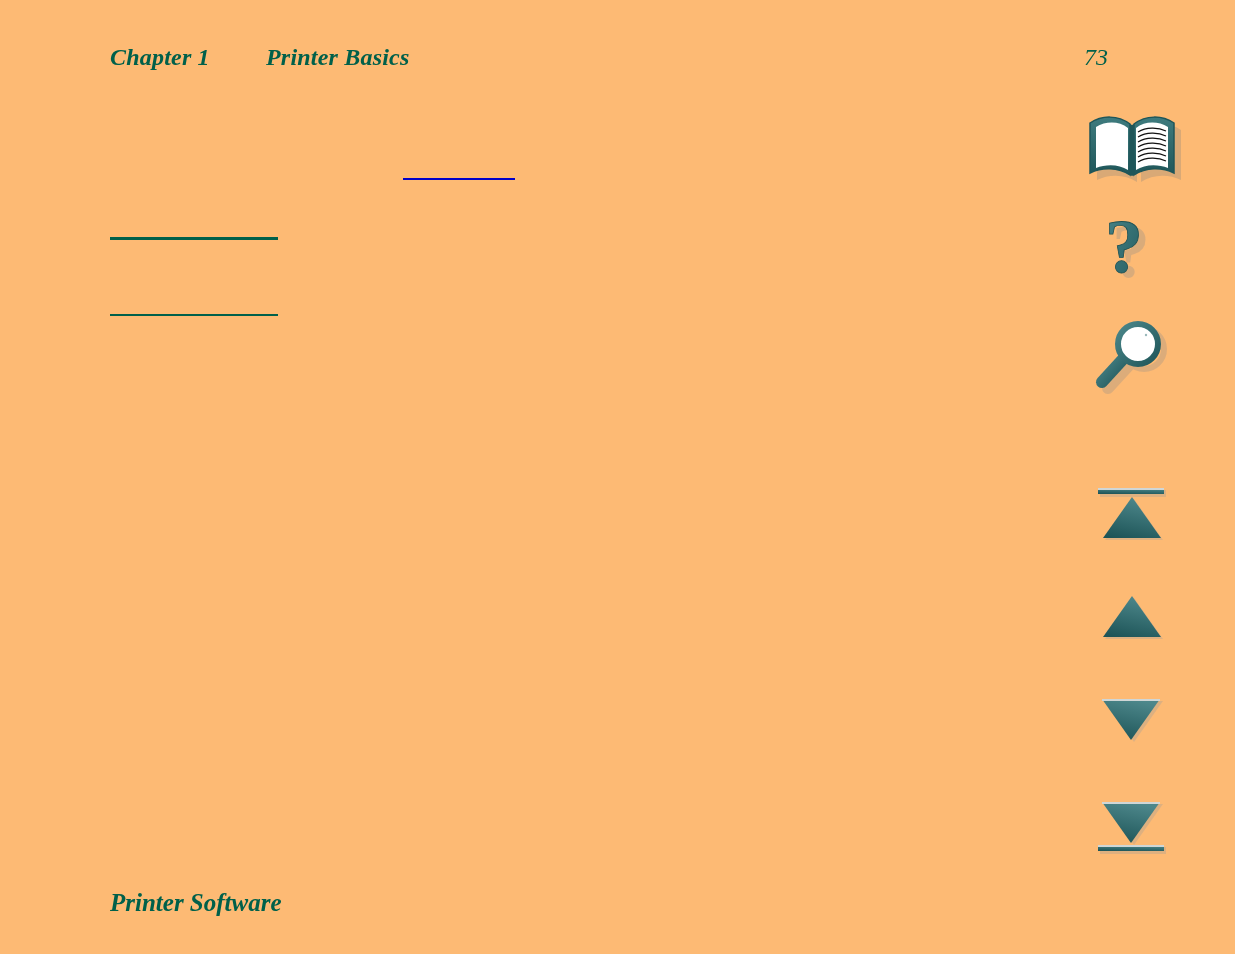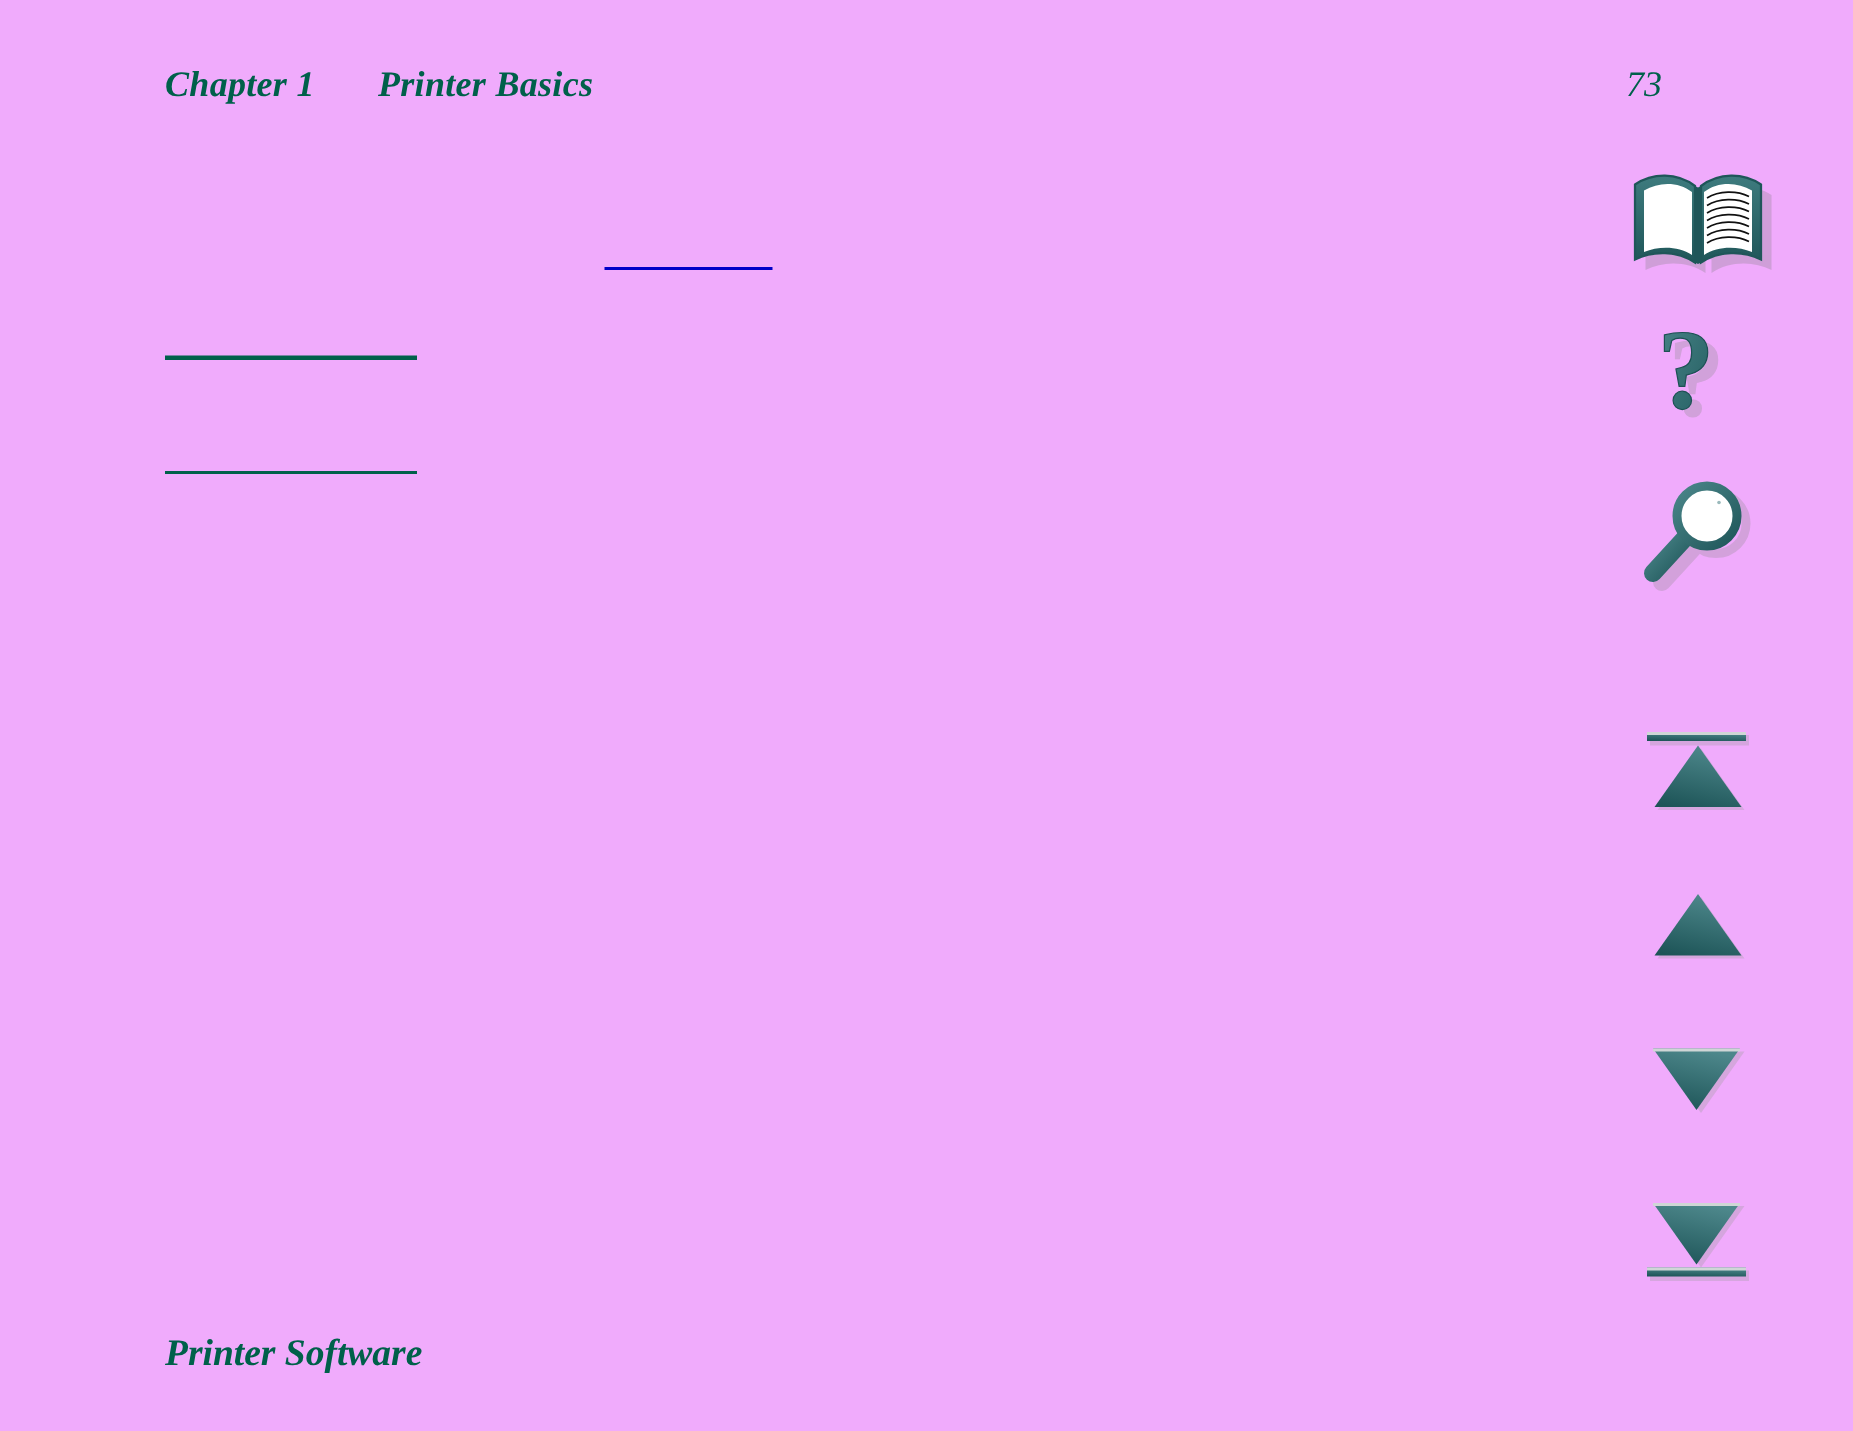--- a/index.html
+++ b/index.html
@@ -13,21 +13,21 @@
     height: 954px;
     position: relative;
     overflow: hidden;
     font-family: "Liberation Serif", "DejaVu Serif", serif;
     -webkit-font-smoothing: antialiased;
   }
 
   .page {
     position: absolute;
     inset: 0;
-    background: #f0abfc;
+    background: #fdba74;
   }
 
   
   .running-header {
     position: absolute;
     left: 110px;
     top: 44px;
     width: 1000px;
     height: 36px;
   }
@@ -35,21 +35,21 @@
     position: absolute;
     top: 0;
     font-size: 24px;
     font-weight: bold;
     font-style: italic;
     color: #00604a;
     letter-spacing: 0.2px;
     white-space: nowrap;
   }
   .hdr-chapter { left: 0; }
-  .hdr-title   { left: 142px; }
+  .hdr-title   { left: 156px; }
 
   .page-number {
     position: absolute;
     left: 1084px;
     top: 44px;
     font-size: 24px;
     font-weight: normal;
     font-style: italic;
     color: #00604a;
   }

